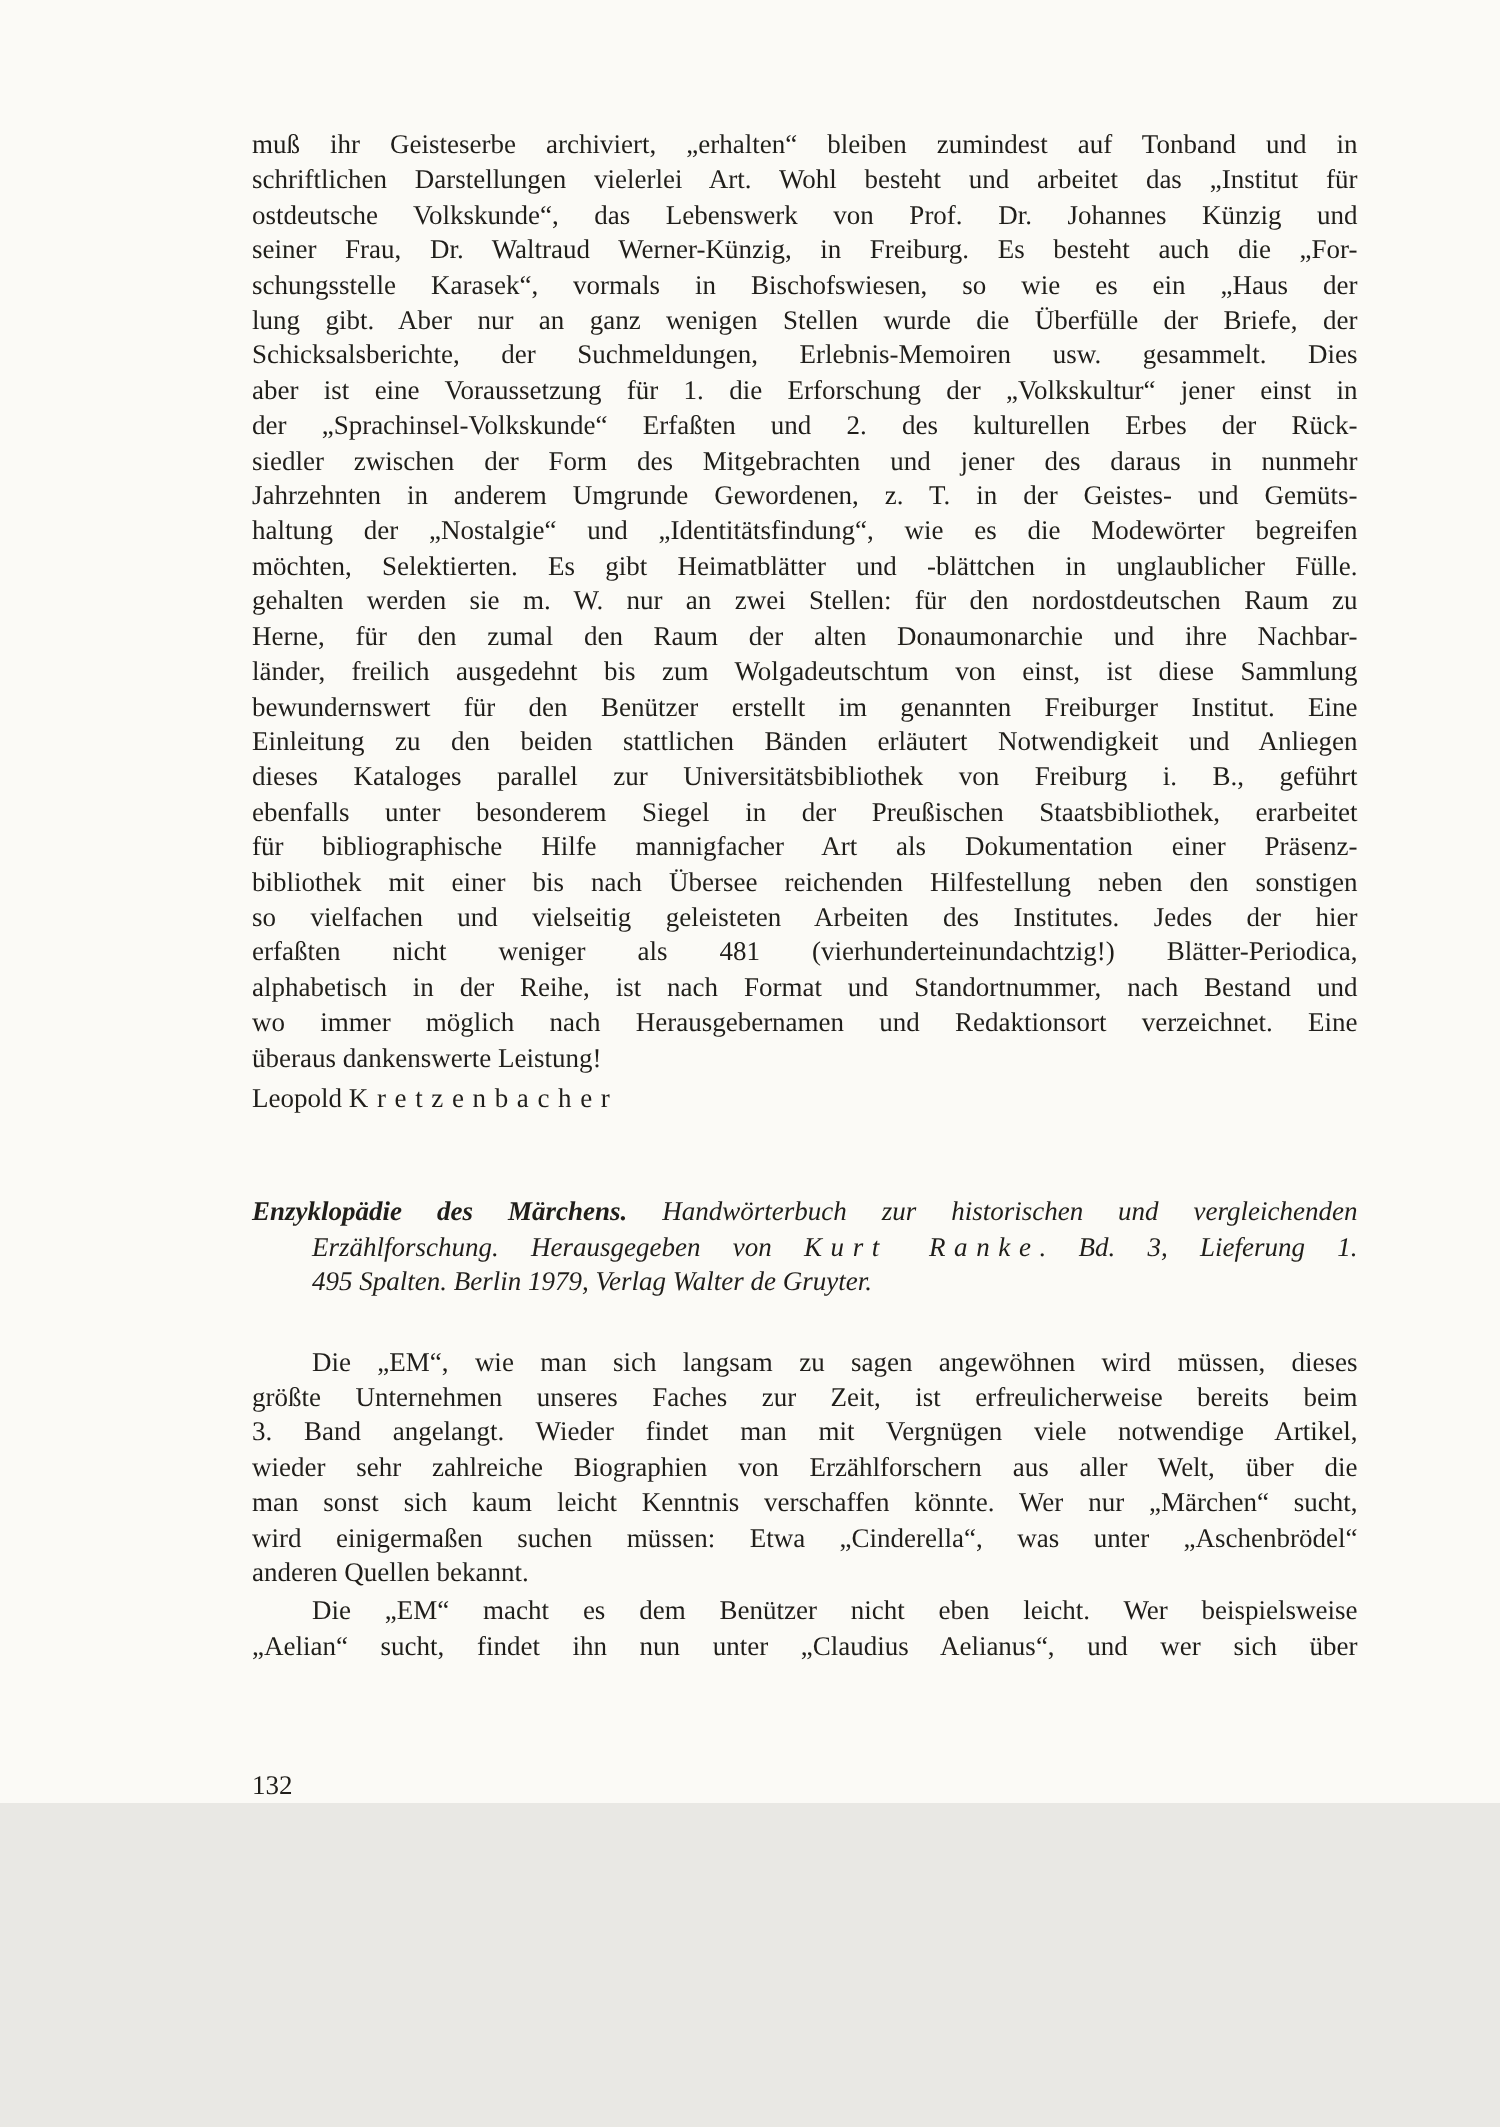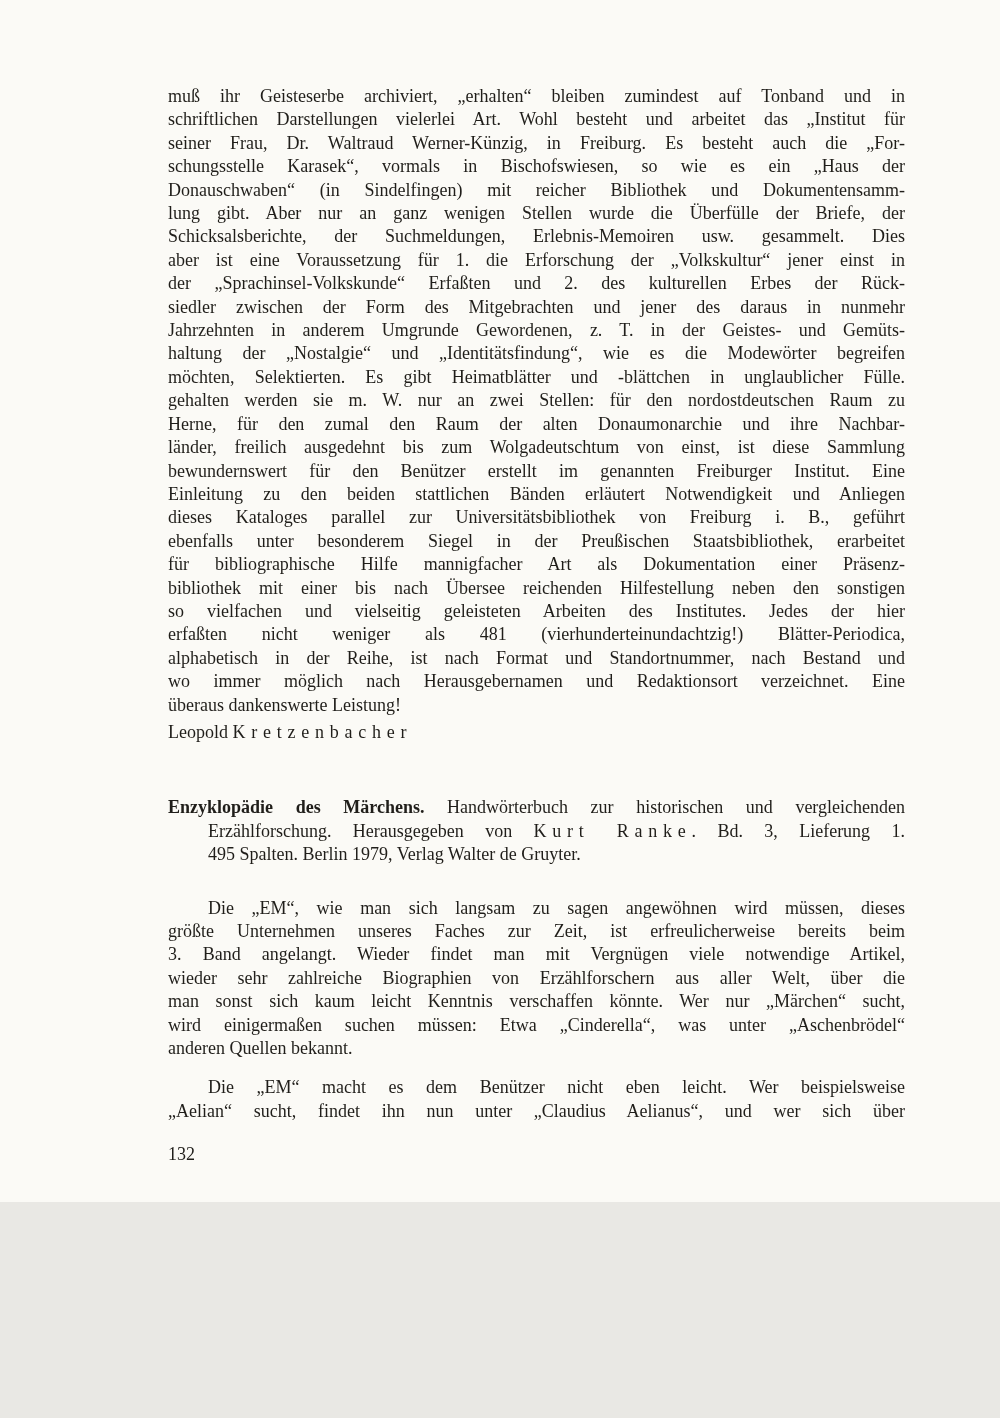--- a/index.html
+++ b/index.html
@@ -29,41 +29,41 @@
   }
   .line.last { text-align-last: left; }
   .justify-all .line.last { text-align-last: justify; }
   .para.indent .line:first-child { text-indent: 40px; }
   .hang { padding-left: 40px; }
   .signature {
     margin-top: 4px;
     padding-right: 45px;
   }
   .spaced-name { letter-spacing: 0.32em; }
-  .heading { margin-top: 52px; }
+  .heading { margin-top: 52px; font-style: italic; }
   .bold { font-weight: bold; }
   .p-review1 { margin-top: 30px; }
-  .p-review2 { margin-top: 16px; }
+  .p-review2 { margin-top: 2px; }
   .pagenum {
-    margin-top: 20px;
+    margin-top: 70px;
     text-align: left;
   }
 </style>
 </head>
 <body>
 
 <div class="page">
   <div class="textblock">
 
     <div class="para">
         <div class="line">muß ihr Geisteserbe archiviert, „erhalten“ bleiben zumindest auf Tonband und in</div>
         <div class="line">schriftlichen Darstellungen vielerlei Art. Wohl besteht und arbeitet das „Institut für</div>
+        <div class="line">ostdeutsche Volkskunde“, das Lebenswerk von Prof. Dr. Johannes Künzig und</div>
         <div class="line">seiner Frau, Dr. Waltraud Werner-Künzig, in Freiburg. Es besteht auch die „For-</div>
         <div class="line">schungsstelle Karasek“, vormals in Bischofswiesen, so wie es ein „Haus der</div>
-        <div class="line">Donauschwaben“ (in Sindelfingen) mit reicher Bibliothek und Dokumentensamm-</div>
         <div class="line">lung gibt. Aber nur an ganz wenigen Stellen wurde die Überfülle der Briefe, der</div>
         <div class="line">Schicksalsberichte, der Suchmeldungen, Erlebnis-Memoiren usw. gesammelt. Dies</div>
         <div class="line">aber ist eine Voraussetzung für 1. die Erforschung der „Volkskultur“ jener einst in</div>
         <div class="line">der „Sprachinsel-Volkskunde“ Erfaßten und 2. des kulturellen Erbes der Rück-</div>
         <div class="line">siedler zwischen der Form des Mitgebrachten und jener des daraus in nunmehr</div>
         <div class="line">Jahrzehnten in anderem Umgrunde Gewordenen, z. T. in der Geistes- und Gemüts-</div>
         <div class="line">haltung der „Nostalgie“ und „Identitätsfindung“, wie es die Modewörter begreifen</div>
         <div class="line">möchten, Selektierten. Es gibt Heimatblätter und -blättchen in unglaublicher Fülle.</div>
         <div class="line">gehalten werden sie m. W. nur an zwei Stellen: für den nordostdeutschen Raum zu</div>
         <div class="line">Herne, für den zumal den Raum der alten Donaumonarchie und ihre Nachbar-</div>

